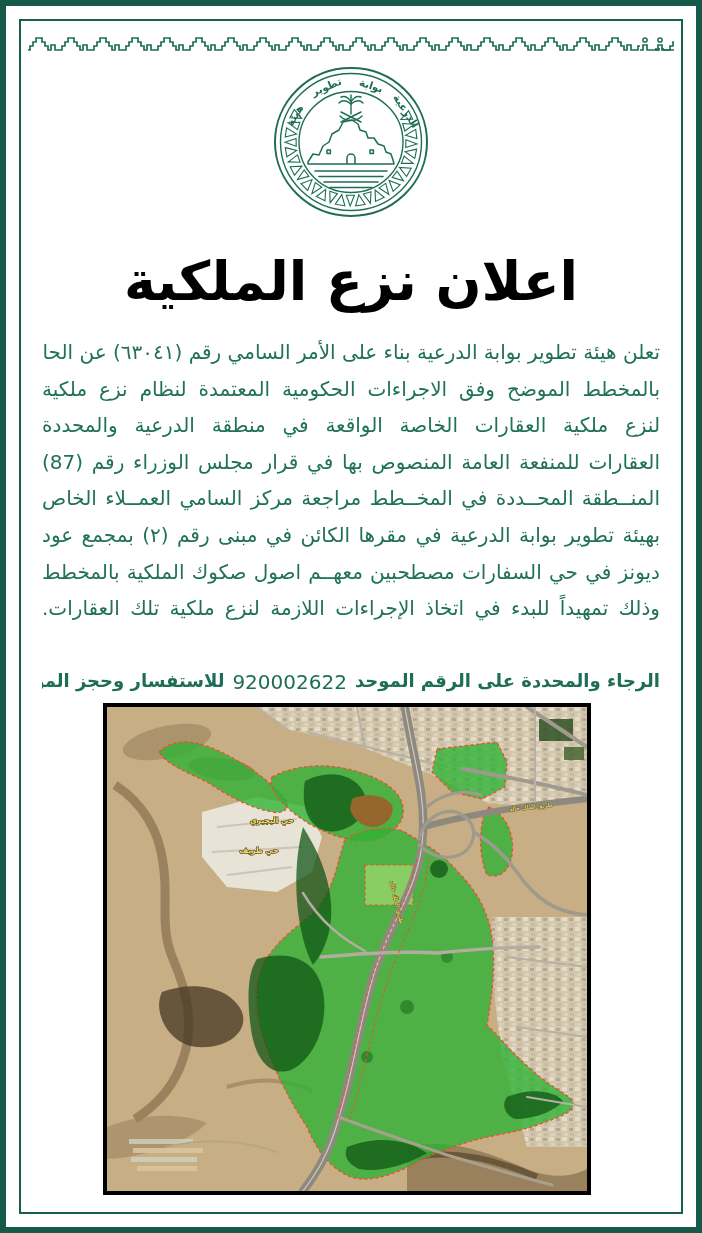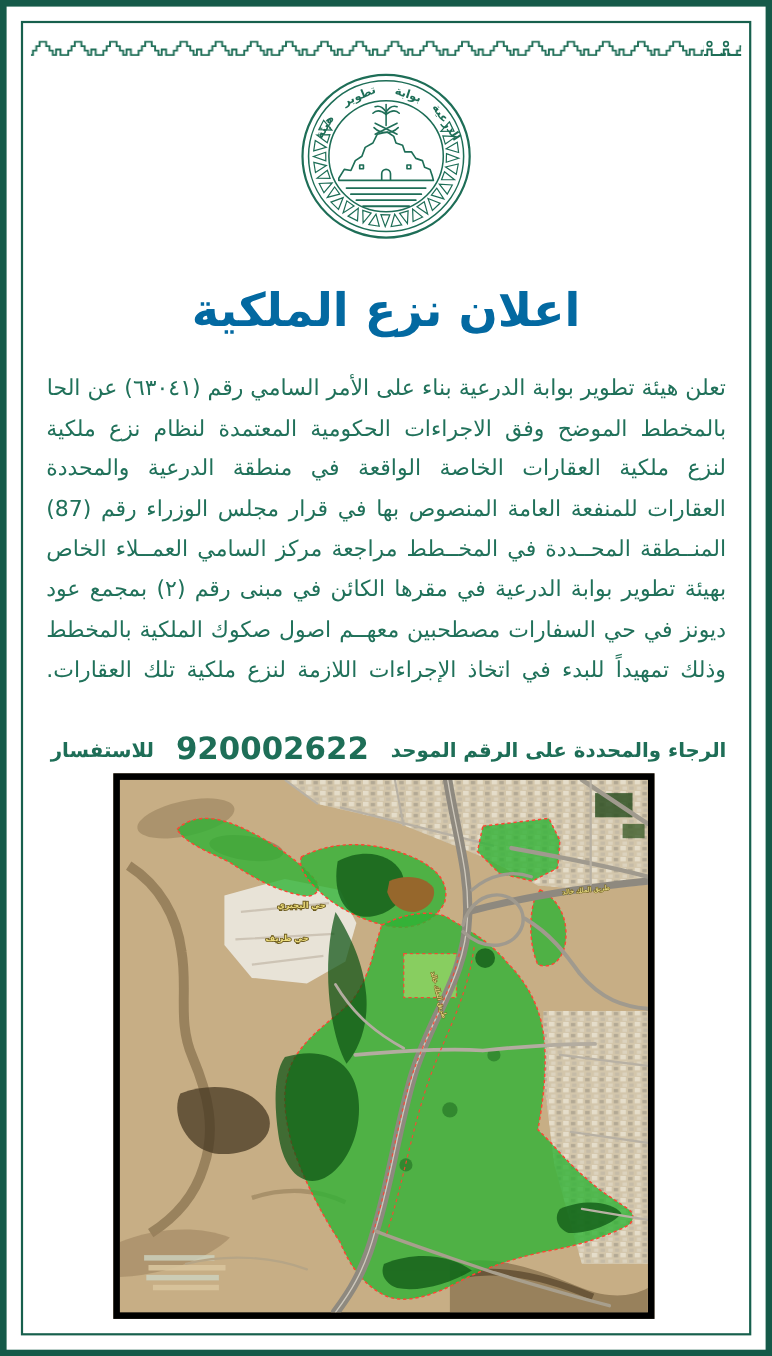--- a/index.html
+++ b/index.html
@@ -6,39 +6,39 @@
   body{
     width:702px;height:1233px;position:relative;background:#ffffff;
     font-family:"DejaVu Sans",sans-serif;overflow:hidden;
   }
   .border-outer{position:absolute;inset:0;border:6px solid #155a49;pointer-events:none;}
   .border-inner{position:absolute;left:19px;top:19px;right:19px;bottom:19px;border:2px solid #17604d;pointer-events:none;}
   .zigzag{position:absolute;top:33px;left:28px;width:646px;height:24px;}
   .logo{position:absolute;top:64px;left:50%;transform:translateX(-50%);}
   .title{
     position:absolute;top:240px;left:0;width:702px;text-align:center;
-    color:#0369a1;font-size:42px;font-weight:bold;line-height:84px;direction:rtl;
+    color:#000000;font-size:54px;font-weight:bold;line-height:84px;direction:rtl;
   }
   .body-text{
     position:absolute;top:334px;left:42px;right:42px;direction:rtl;color:#20715a;
     font-size:20px;
   }
   .body-line{
     height:36.6px;line-height:36.6px;white-space:nowrap;overflow:hidden;
     text-align:justify;text-align-last:justify;text-justify:inter-word;
   }
   .contact{
     position:absolute;top:662px;left:42px;right:42px;direction:rtl;color:#1e6e57;
     font-size:18px;font-weight:bold;white-space:nowrap;overflow:hidden;
     text-align:justify;text-align-last:justify;height:40px;line-height:38px;
   }
-  .phone{font-size:28px;font-weight:bold;margin:0 20px;letter-spacing:1px;vertical-align:-2px;}
+  .phone{font-size:20px;font-weight:normal;margin:0 8px;letter-spacing:1px;vertical-align:-2px;}
   .map-wrap{
     position:absolute;top:703px;left:103px;width:480px;height:484px;
-    border:6px solid #000000;background:#c7ae85;
+    border:4px solid #000000;background:#c7ae85;
   }
   .map-wrap svg{display:block;}
   svg text.place-label{
     font-family:"DejaVu Sans",sans-serif;font-size:7.5px;font-weight:bold;
     fill:#ecdc7c;stroke:#6b5a1e;stroke-width:1.6px;paint-order:stroke;text-anchor:middle;
   }
   svg text.road-label{
     font-family:"DejaVu Sans",sans-serif;font-size:6px;
     fill:#f0e58e;stroke:#7a6a28;stroke-width:1.2px;paint-order:stroke;text-anchor:middle;
   }

